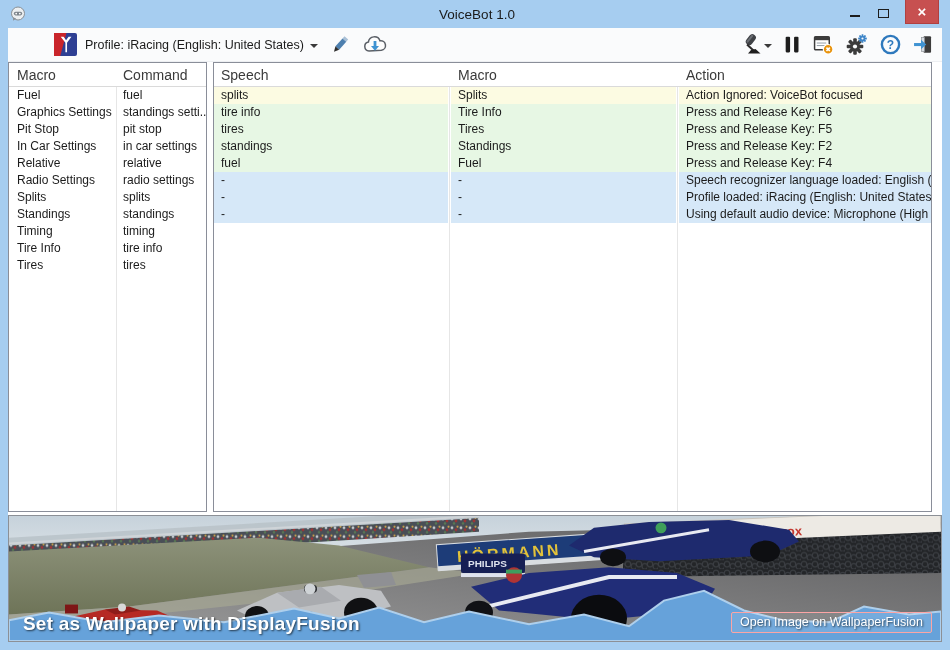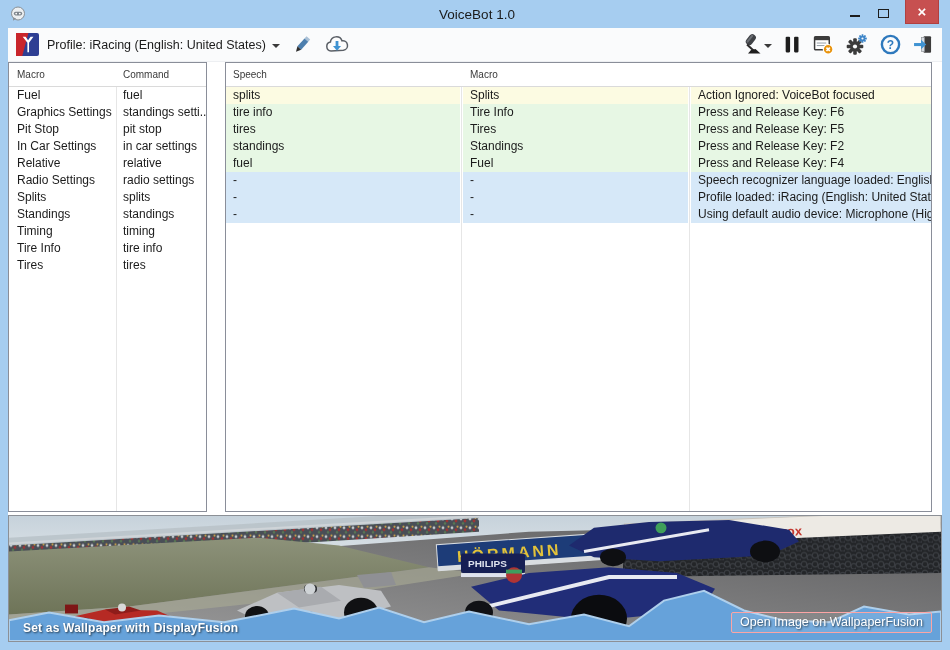--- a/index.html
+++ b/index.html
@@ -18,35 +18,35 @@
   .ctl-min, .ctl-max { width:28px; height:26px; }
   .bar-glyph { width:10px; height:2px; background:#1c1c1c; margin-top:6px; }
   .box-glyph { width:11px; height:9px; border:1.5px solid #1c1c1c; background:transparent; }
   .ctl-close { width:34px; height:24px; margin:0 11px 0 8px; background:#C75050; color:#fff; font-size:15px; font-weight:bold; border:1px solid #B04040; border-top:none; }
 
   
   .content { position:absolute; left:8px; right:8px; top:28px; bottom:8px; background:#fff; display:flex; flex-direction:column; }
 
   
   .toolbar { height:34px; display:flex; align-items:center; padding:0 8px 0 8px; background:#FAFBFC; border-bottom:1px solid #EDEFF2; flex:0 0 auto; }
-  .tb-group { display:flex; align-items:center; }
+  .tb-group { display:flex; align-items:center;margin-left:38px; }
   .tb-right { margin-left:auto; }
   .tb-label { font-size:12.5px; margin:0 6px 0 8px; white-space:nowrap; }
   .caret { width:0; height:0; border-left:4px solid transparent; border-right:4px solid transparent; border-top:4px solid #3a3a3a; margin-top:2px; }
   .tb-btn { display:flex; align-items:center; justify-content:center; margin-left:12px; cursor:default; }
   .dropdown { display:flex; align-items:center; cursor:default; }
 
   
   .panels { flex:0 0 450px; display:flex; padding:0 10px 0 0; background:#fff; }
   .panel { border:1px solid #8A8E99; background:#fff; position:relative; overflow:hidden; }
   .panel-left { width:199px; flex:0 0 199px; }
-  .panel-right { flex:1; margin-left:18px; }
+  .panel-right { flex:1; margin-left:6px; }
   .vline { position:absolute; top:0; bottom:0; width:1px; background:#E6E6E6; }
 
-  .thead { height:24px; display:flex; align-items:center; border-bottom:1px solid #DADADA; font-size:10px; color:#3a3a3a; position:relative; background:#fff; }
+  .thead { height:24px; display:flex; align-items:center; border-bottom:1px solid #DADADA; font-size:14px; color:#3a3a3a; position:relative; background:#fff; }
   .th { white-space:nowrap; overflow:hidden; }
 
   
   .mrows { position:relative; }
   .mrow { display:flex; height:17px; line-height:17px; font-size:12px; }
   .mc1 { width:107px; padding-left:8px; overflow:hidden; white-space:nowrap; }
   .mc2 { flex:1; padding-left:7px; overflow:hidden; white-space:nowrap; }
   .h-mc1 { width:107px; padding-left:8px; }
   .h-mc2 { flex:1; padding-left:7px; }
 
@@ -60,21 +60,21 @@
   .h-lc1 { width:237px; padding-left:7px; }
   .h-lc2 { width:228px; padding-left:7px; }
   .h-lc3 { flex:1; padding-left:7px; }
   .t-ignored .lc { background-color:var(--row-ignored); }
   .t-success .lc { background-color:var(--row-success); }
   .t-info    .lc { background-color:var(--row-info); }
 
   
   .image-area { flex:1; margin-top:3px; border:1px solid #8C9096; position:relative; overflow:hidden; background:#777; }
   .scene-svg { position:absolute; inset:0; width:100%; height:100%; }
-  .caption { position:absolute; color:#fff; text-shadow:1px 1px 2px rgba(0,0,0,0.65); font-size:12px; }
+  .caption { position:absolute; color:#fff; text-shadow:1px 1px 2px rgba(0,0,0,0.65); font-size:19px; }
   .caption-left { left:14px; bottom:6px; font-weight:bold; letter-spacing:0.2px; }
   .caption-right { right:9px; bottom:8px; font-size:12.5px; padding:2px 8px 3px 8px; border:1px solid #fca5a5; background:rgba(255,255,255,0.10); border-radius:2px; }
 </style>
 </head>
 <body>
 
 <div class="window">
 
   <div class="titlebar">
     <span class="appicon">
@@ -269,20 +269,21 @@
             </div>
         </div>
       </div>
 
       <div class="panel panel-right">
         <div class="vline" style="left:235px"></div>
         <div class="vline" style="left:463px"></div>
         <div class="thead">
           <div class="th h-lc1">Speech</div>
           <div class="th h-lc2">Macro</div>
+          <div class="th h-lc3">Action</div>
         </div>
         <div>
           <div class="lrow t-ignored">
               <div class="lc lc1"><span>splits</span></div>
               <div class="lc lc2"><span>Splits</span></div>
               <div class="lc lc3"><span>Action Ignored: VoiceBot focused</span></div>
             </div>
           <div class="lrow t-success">
               <div class="lc lc1"><span>tire info</span></div>
               <div class="lc lc2"><span>Tire Info</span></div>

